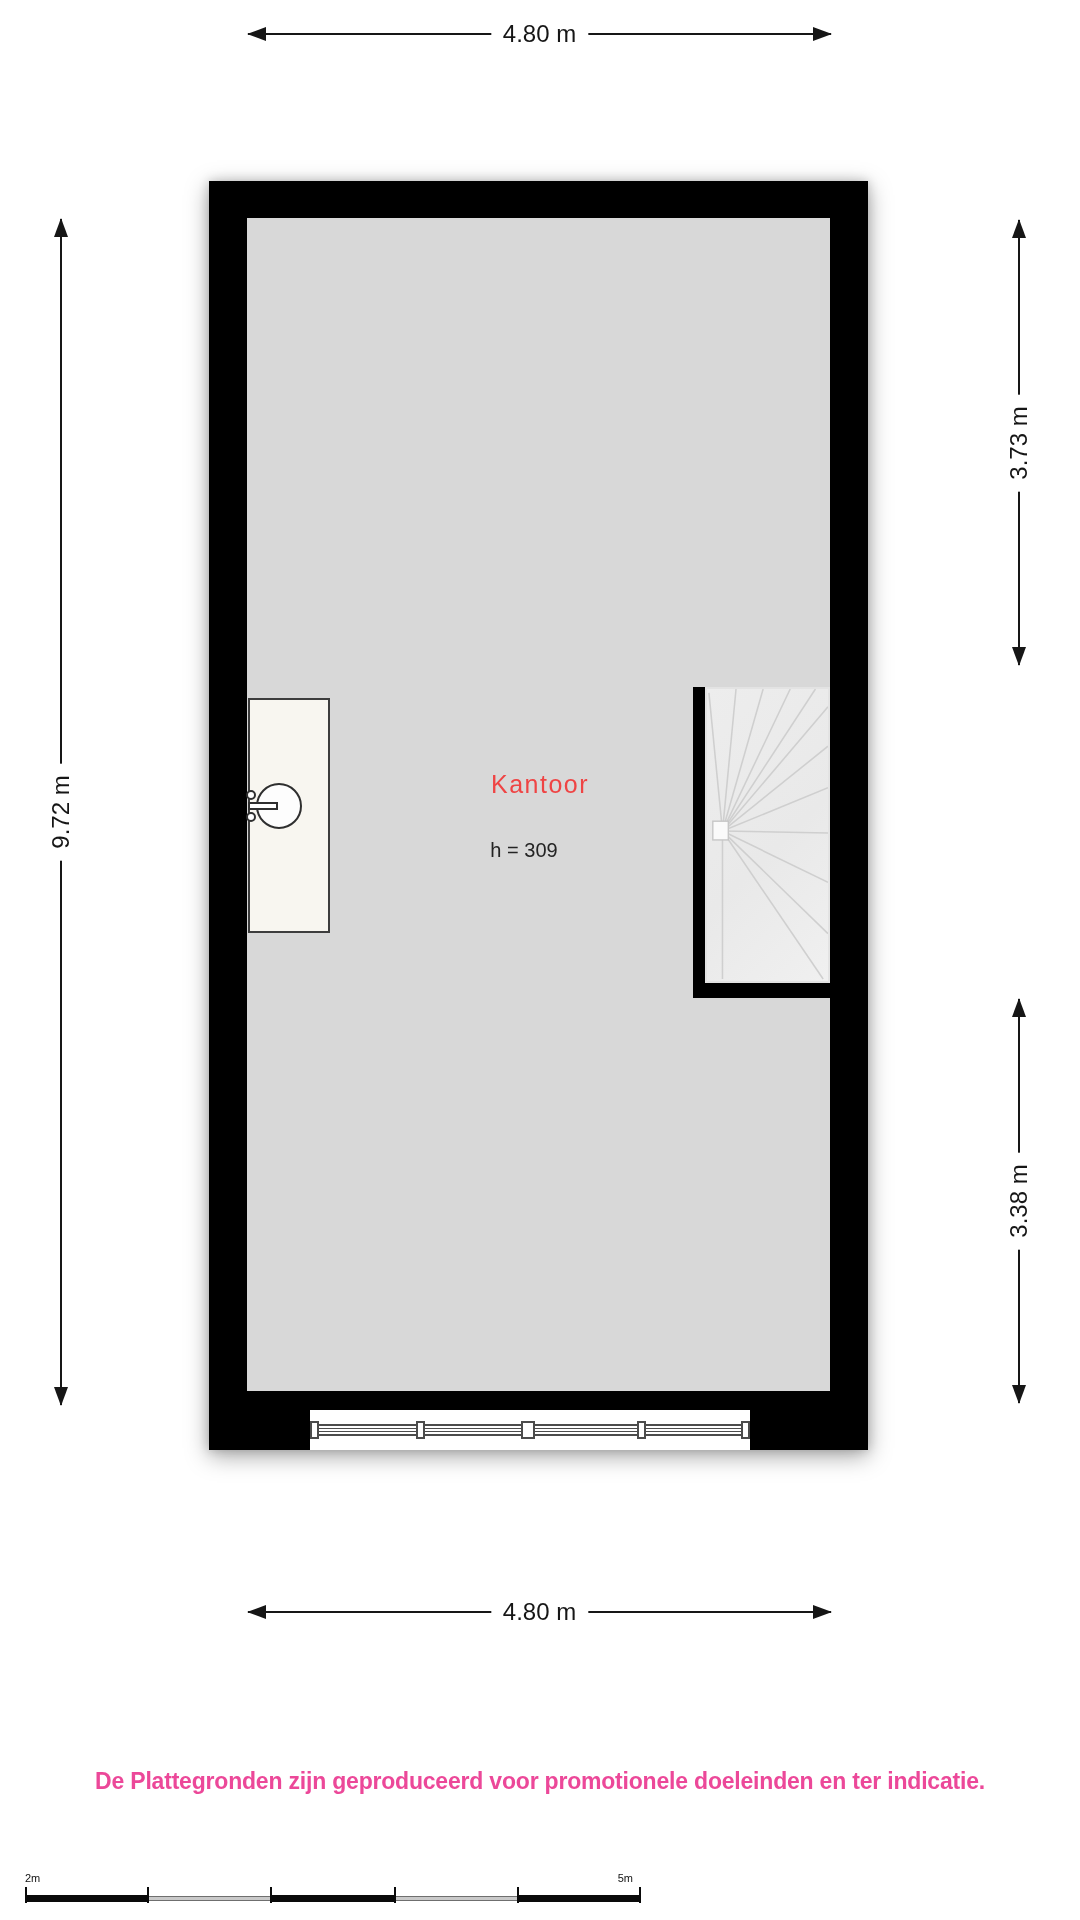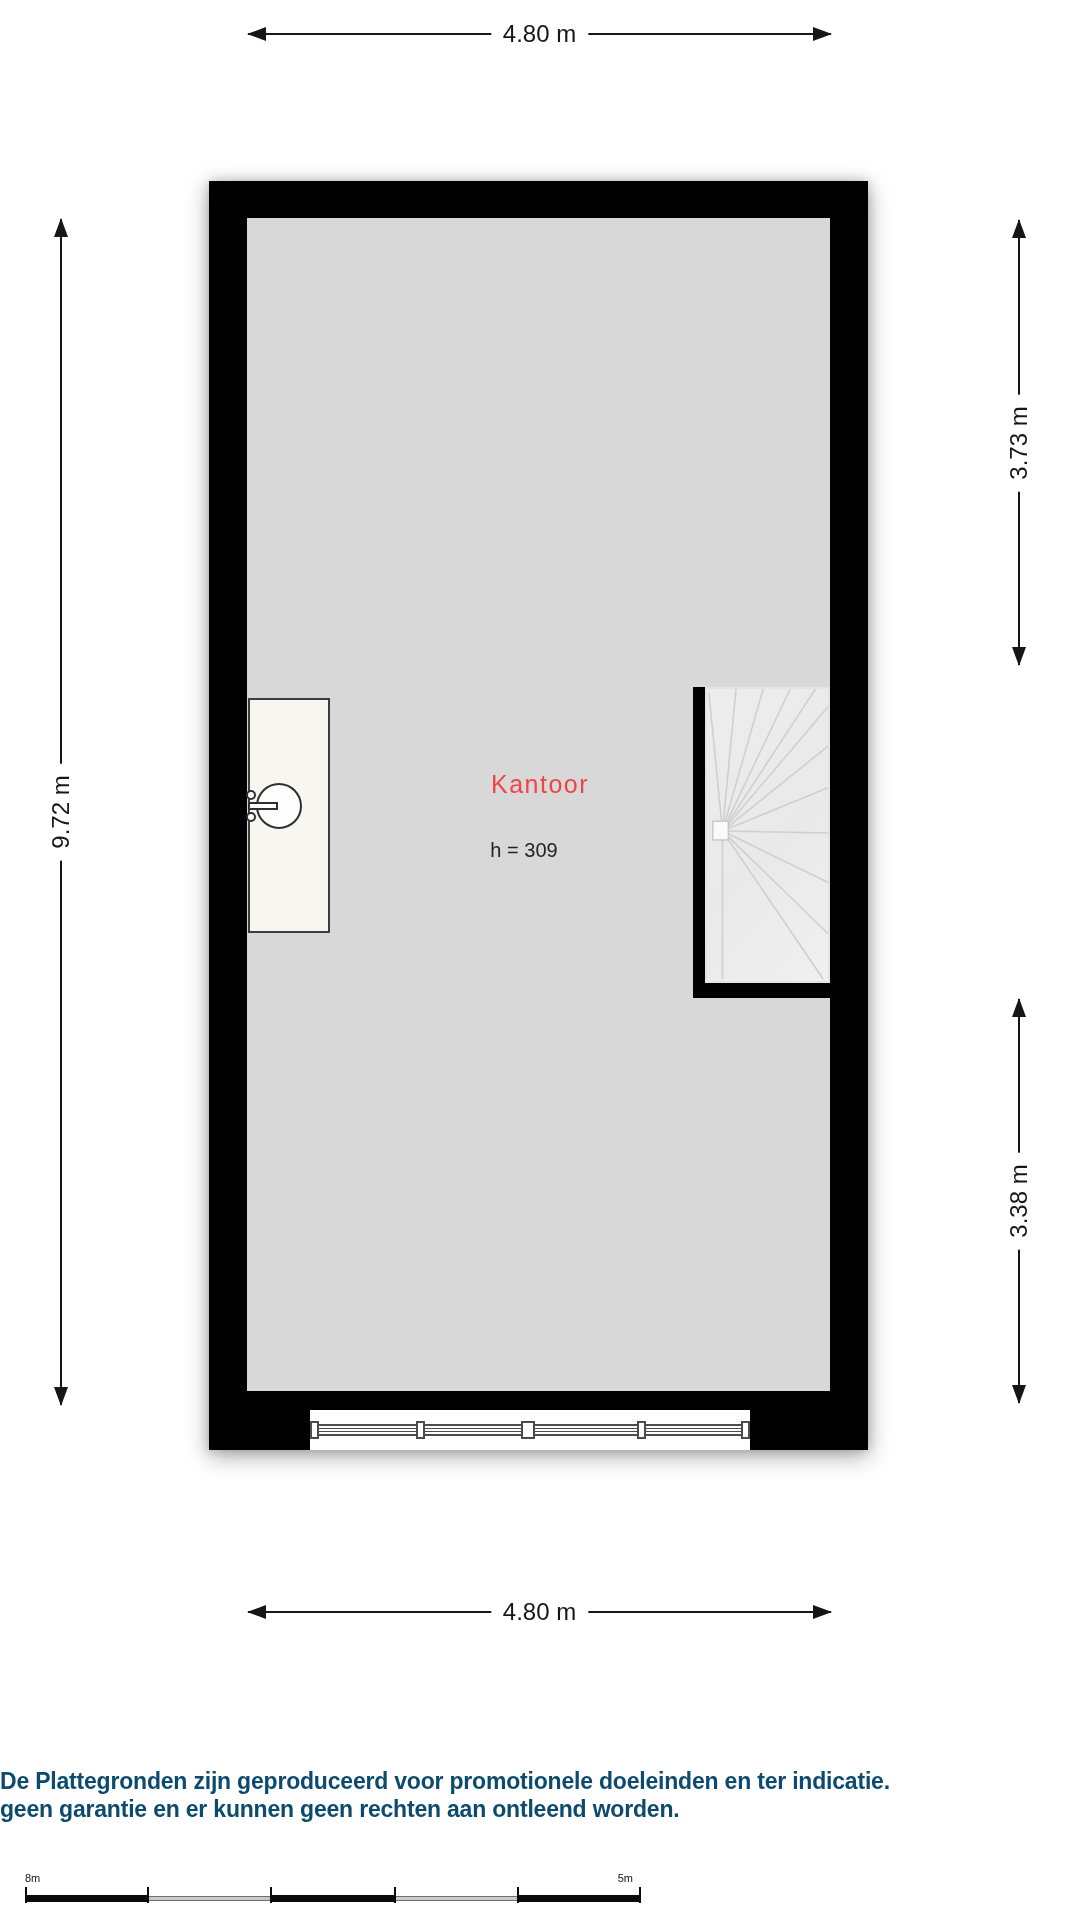--- a/index.html
+++ b/index.html
@@ -50,22 +50,22 @@
   .glz::after {content:"";position:absolute;left:0;right:0;bottom:2px;border-bottom:1px solid #4c4c4c;}
   .post{position:absolute;top:11px;height:18px;background:#fff;border:2px solid #4c4c4c;box-sizing:border-box;}
   .post.p0{left:0;width:9px;} .post.p1{left:106px;width:9px;} .post.p2{left:211px;width:14px;}
   .post.p3{left:327px;width:9px;} .post.p4{left:431px;width:9px;}
   
   .room-name{position:absolute;left:540px;top:770px;transform:translateX(-50%);
              font-size:25px;letter-spacing:1.5px;color:#ef4444;text-align:right;}
   .room-h{position:absolute;left:524px;top:839px;transform:translateX(-50%);
           font-size:20px;color:#242424;}
   
-  .disclaimer{position:absolute;left:0;top:1767px;width:1080px;text-align:left;
-              font-size:23px;font-weight:bold;line-height:28px;color:#0c4a6e;letter-spacing:-0.2px;}
+  .disclaimer{position:absolute;left:0;top:1767px;width:1080px;text-align:center;
+              font-size:23px;font-weight:bold;line-height:28px;color:#ec4899;letter-spacing:-0.2px;}
   
   .scalebar{position:absolute;left:25px;top:1872px;width:616px;height:34px;}
   .sb-label{position:absolute;top:0;font-size:11px;color:#111;}
   .sb-label.start{left:0;} .sb-label.end{right:8px;}
   .sb-track{position:absolute;left:0;top:23px;width:616px;height:8px;}
   .seg{position:absolute;top:0;height:7px;box-sizing:border-box;}
   .seg.dark{background:#0a0a0a;}
   .seg.light{background:#c9c9c9;border:1px solid #6f6f6f;top:1px;height:5px;}
   .tick{position:absolute;top:-8px;width:1.5px;height:16px;background:#0a0a0a;}
 </style>
@@ -150,25 +150,24 @@
       <div class="post p3"></div>
       <div class="post p4"></div>
     </div>
   </div>
 
   <div class="room-name">Kantoor</div>
   <div class="room-h">h = 309</div>
 
   <div class="disclaimer">
     <div>De Plattegronden zijn geproduceerd voor promotionele doeleinden en ter indicatie.</div>
-    <div>geen garantie en er kunnen geen rechten aan ontleend worden.</div>
   </div>
 
   <div class="scalebar">
-    <span class="sb-label start">8m</span>
+    <span class="sb-label start">2m</span>
     <span class="sb-label end">5m</span>
     <div class="sb-track">
       <div class="seg dark" style="left:0;width:123px;"></div>
       <div class="seg light" style="left:123px;width:123px;"></div>
       <div class="seg dark" style="left:246px;width:124px;"></div>
       <div class="seg light" style="left:370px;width:123px;"></div>
       <div class="seg dark" style="left:493px;width:123px;"></div>
       <div class="tick" style="left:0;"></div>
       <div class="tick" style="left:122px;"></div>
       <div class="tick" style="left:245px;"></div>

